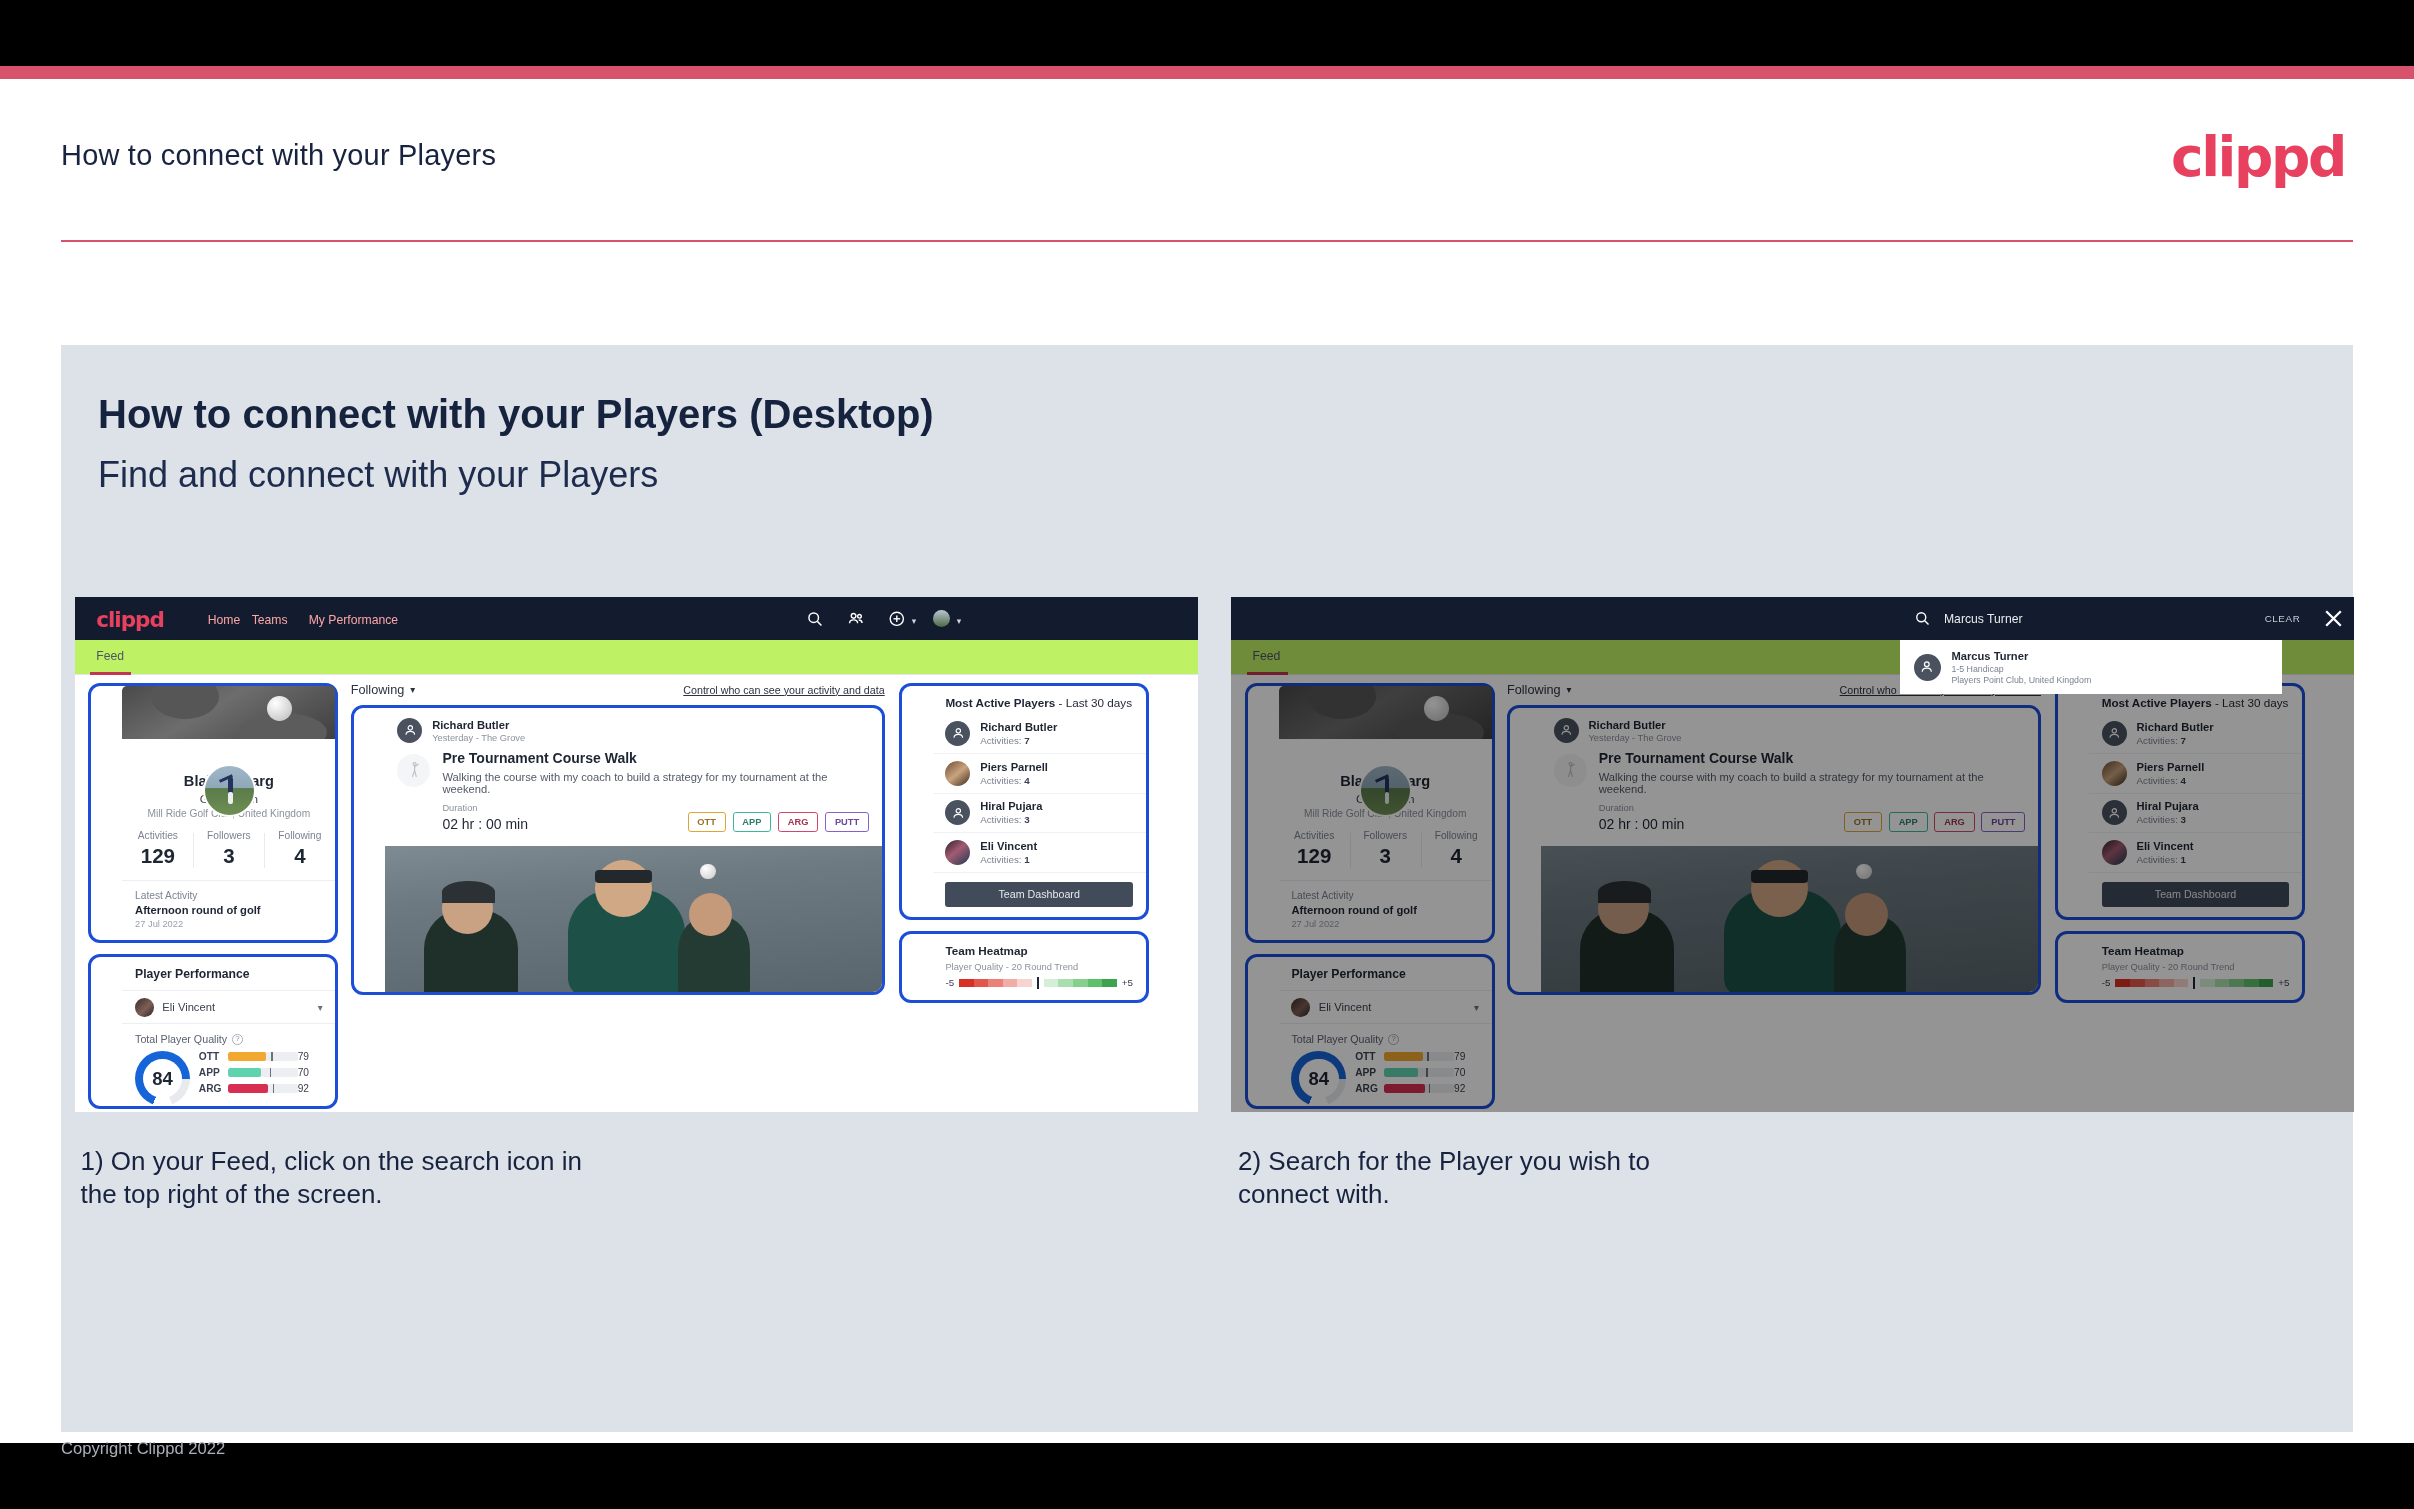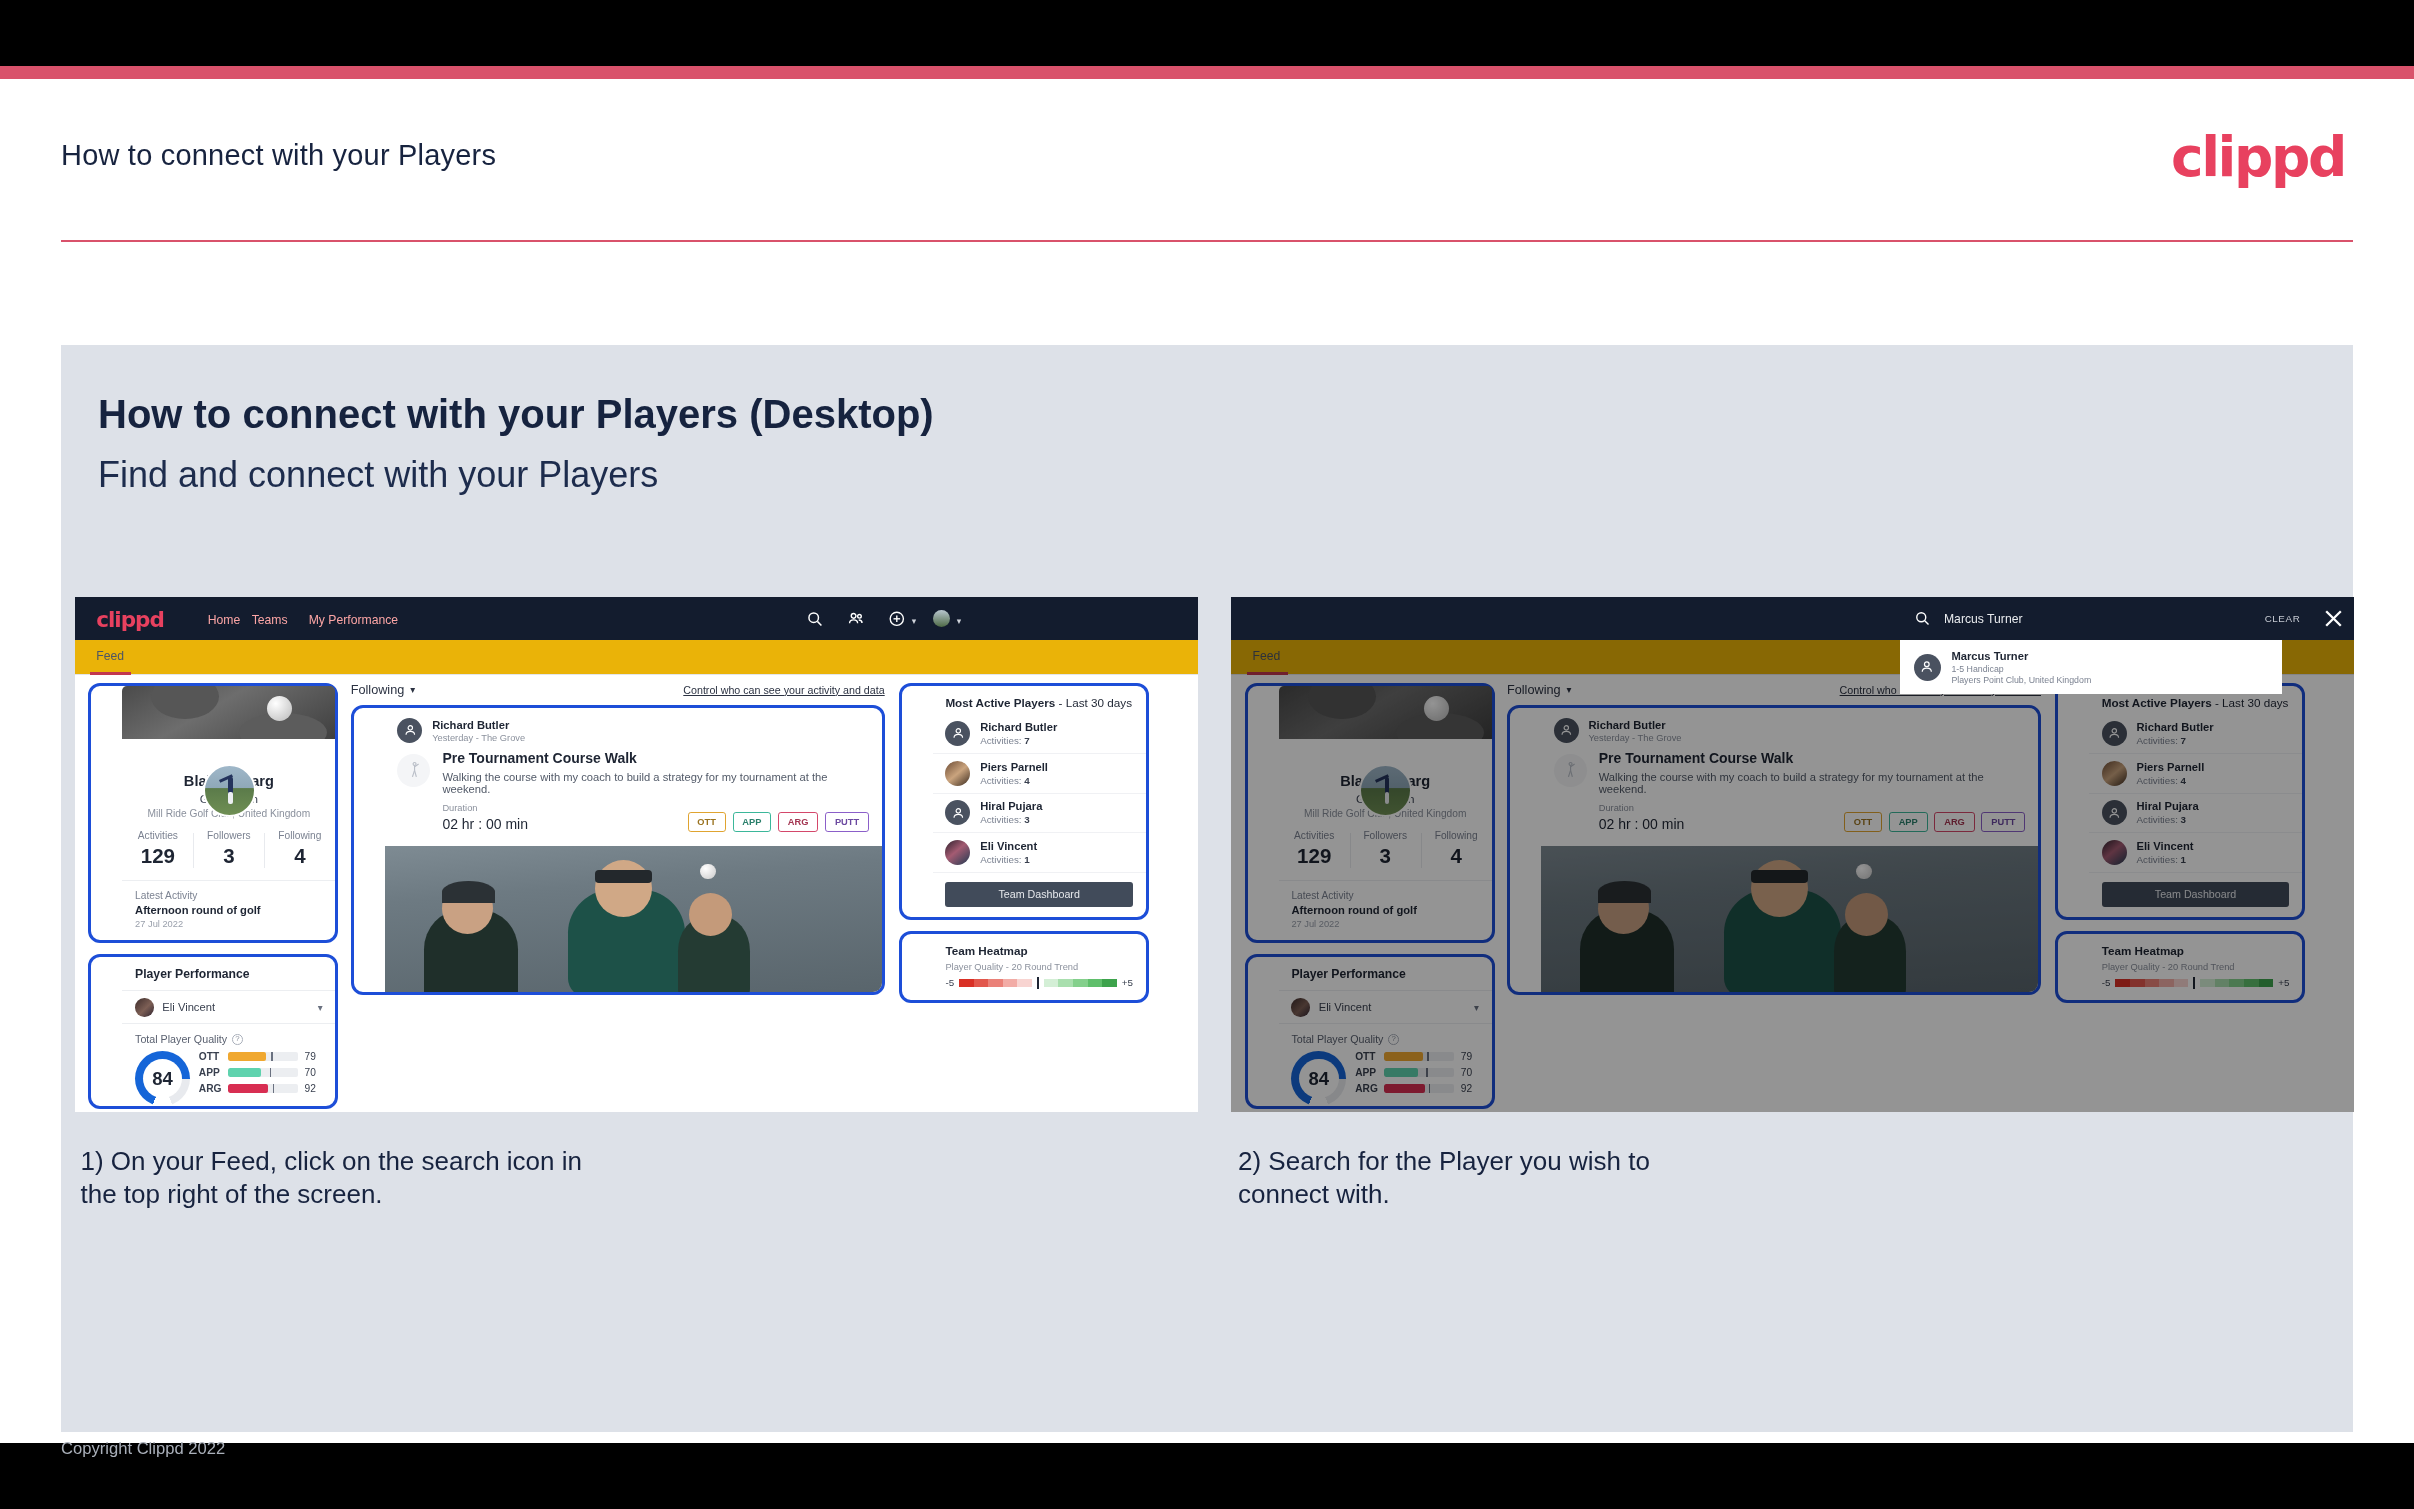--- a/index.html
+++ b/index.html
@@ -35,21 +35,21 @@
   .inner { position:absolute; left:0; top:0; width:1123px; height:515px; }
 
   .navbar { position:absolute; left:0; top:0; width:1123px; height:43px; background:#131c2e; }
   .nav-logo { position:absolute; left:21.5px; top:9.8px; font-size:21.5px; font-weight:bold; color:#e8415f;
               letter-spacing:-1px; font-family:"DejaVu Sans",sans-serif; }
   .nav-link { position:absolute; top:15.6px; font-size:12.2px; color:#fca5a5; }
   .nav-ico { position:absolute; top:12.7px; width:17.6px; height:17.6px; color:#fff; }
   .nav-ico svg { width:17.6px; height:17.6px; display:block; }
   .caret { position:absolute; top:18.5px; font-size:8.8px; color:#cfd3da; }
 
-  .tabbar { position:absolute; left:0; top:43px; width:1123px; height:35px; background:#eab308;
+  .tabbar { position:absolute; left:0; top:43px; width:1123px; height:35px; background:#bef264;
             border-bottom:1px solid #e3e5ea; }
   .tab { position:absolute; left:21.5px; top:8.8px; font-size:12.2px; color:#4d5565; }
   .tab-ul { position:absolute; left:15.6px; top:32px; width:41px; height:2.9px; background:#c2374f; }
 
   .canvas { position:absolute; left:0; top:78px; width:1123px; height:437px; background:#fff; }
 
   
   .col-left  { position:absolute; left:13.7px;  top:7.8px; width:250px; }
   .col-mid   { position:absolute; left:276px; top:7.8px; width:534px; }
   .col-right { position:absolute; left:824px; top:7.8px; width:250px; }
@@ -103,21 +103,21 @@
                  background:conic-gradient(from 200deg,#1565d8 0deg 250deg,#e8eaee 250deg 320deg,transparent 320deg 360deg); }
   .gauge .hole { position:absolute; inset:7.8px; border-radius:50%; background:#fff; }
   .gauge .val { position:absolute; inset:0; display:flex; align-items:center; justify-content:center;
                 font-size:18.5px; font-weight:bold; color:#1e2533; }
   .bars { flex:1; margin-left:8.8px; }
   .brow { display:flex; align-items:center; margin-bottom:4.9px; }
   .bk { width:29px; font-size:10.2px; font-weight:bold; color:#39404f; }
   .btrack { flex:1; height:8.8px; background:#eceef1; border-radius:2px; position:relative; overflow:hidden; }
   .bfill { position:absolute; left:0; top:0; height:8.8px; border-radius:2px; }
   .btick { position:absolute; top:0; width:1.5px; height:8.8px; background:#6a7180; }
-  .bv { width:25px; text-align:center; font-size:10.2px; color:#39404f; }
+  .bv { width:25px; text-align:left; font-size:10.2px; color:#39404f; }
 
   
   .follow-row { display:flex; align-items:center; justify-content:space-between; margin-bottom:7.8px; }
   .follow { font-size:12.7px; color:#2b3242; display:flex; align-items:center; gap:5.9px; }
   .ctrl-link { font-size:10.7px; color:#2b3242; text-decoration:underline; }
 
   .post-hd { display:flex; align-items:center; padding:10.7px 12.7px 6.8px; }
   .post-av { width:25px; height:25px; border-radius:50%; background:#4a5260;
              display:flex; align-items:center; justify-content:center; flex:0 0 auto; }
   .post-av svg { width:14.6px; height:14.6px; }

